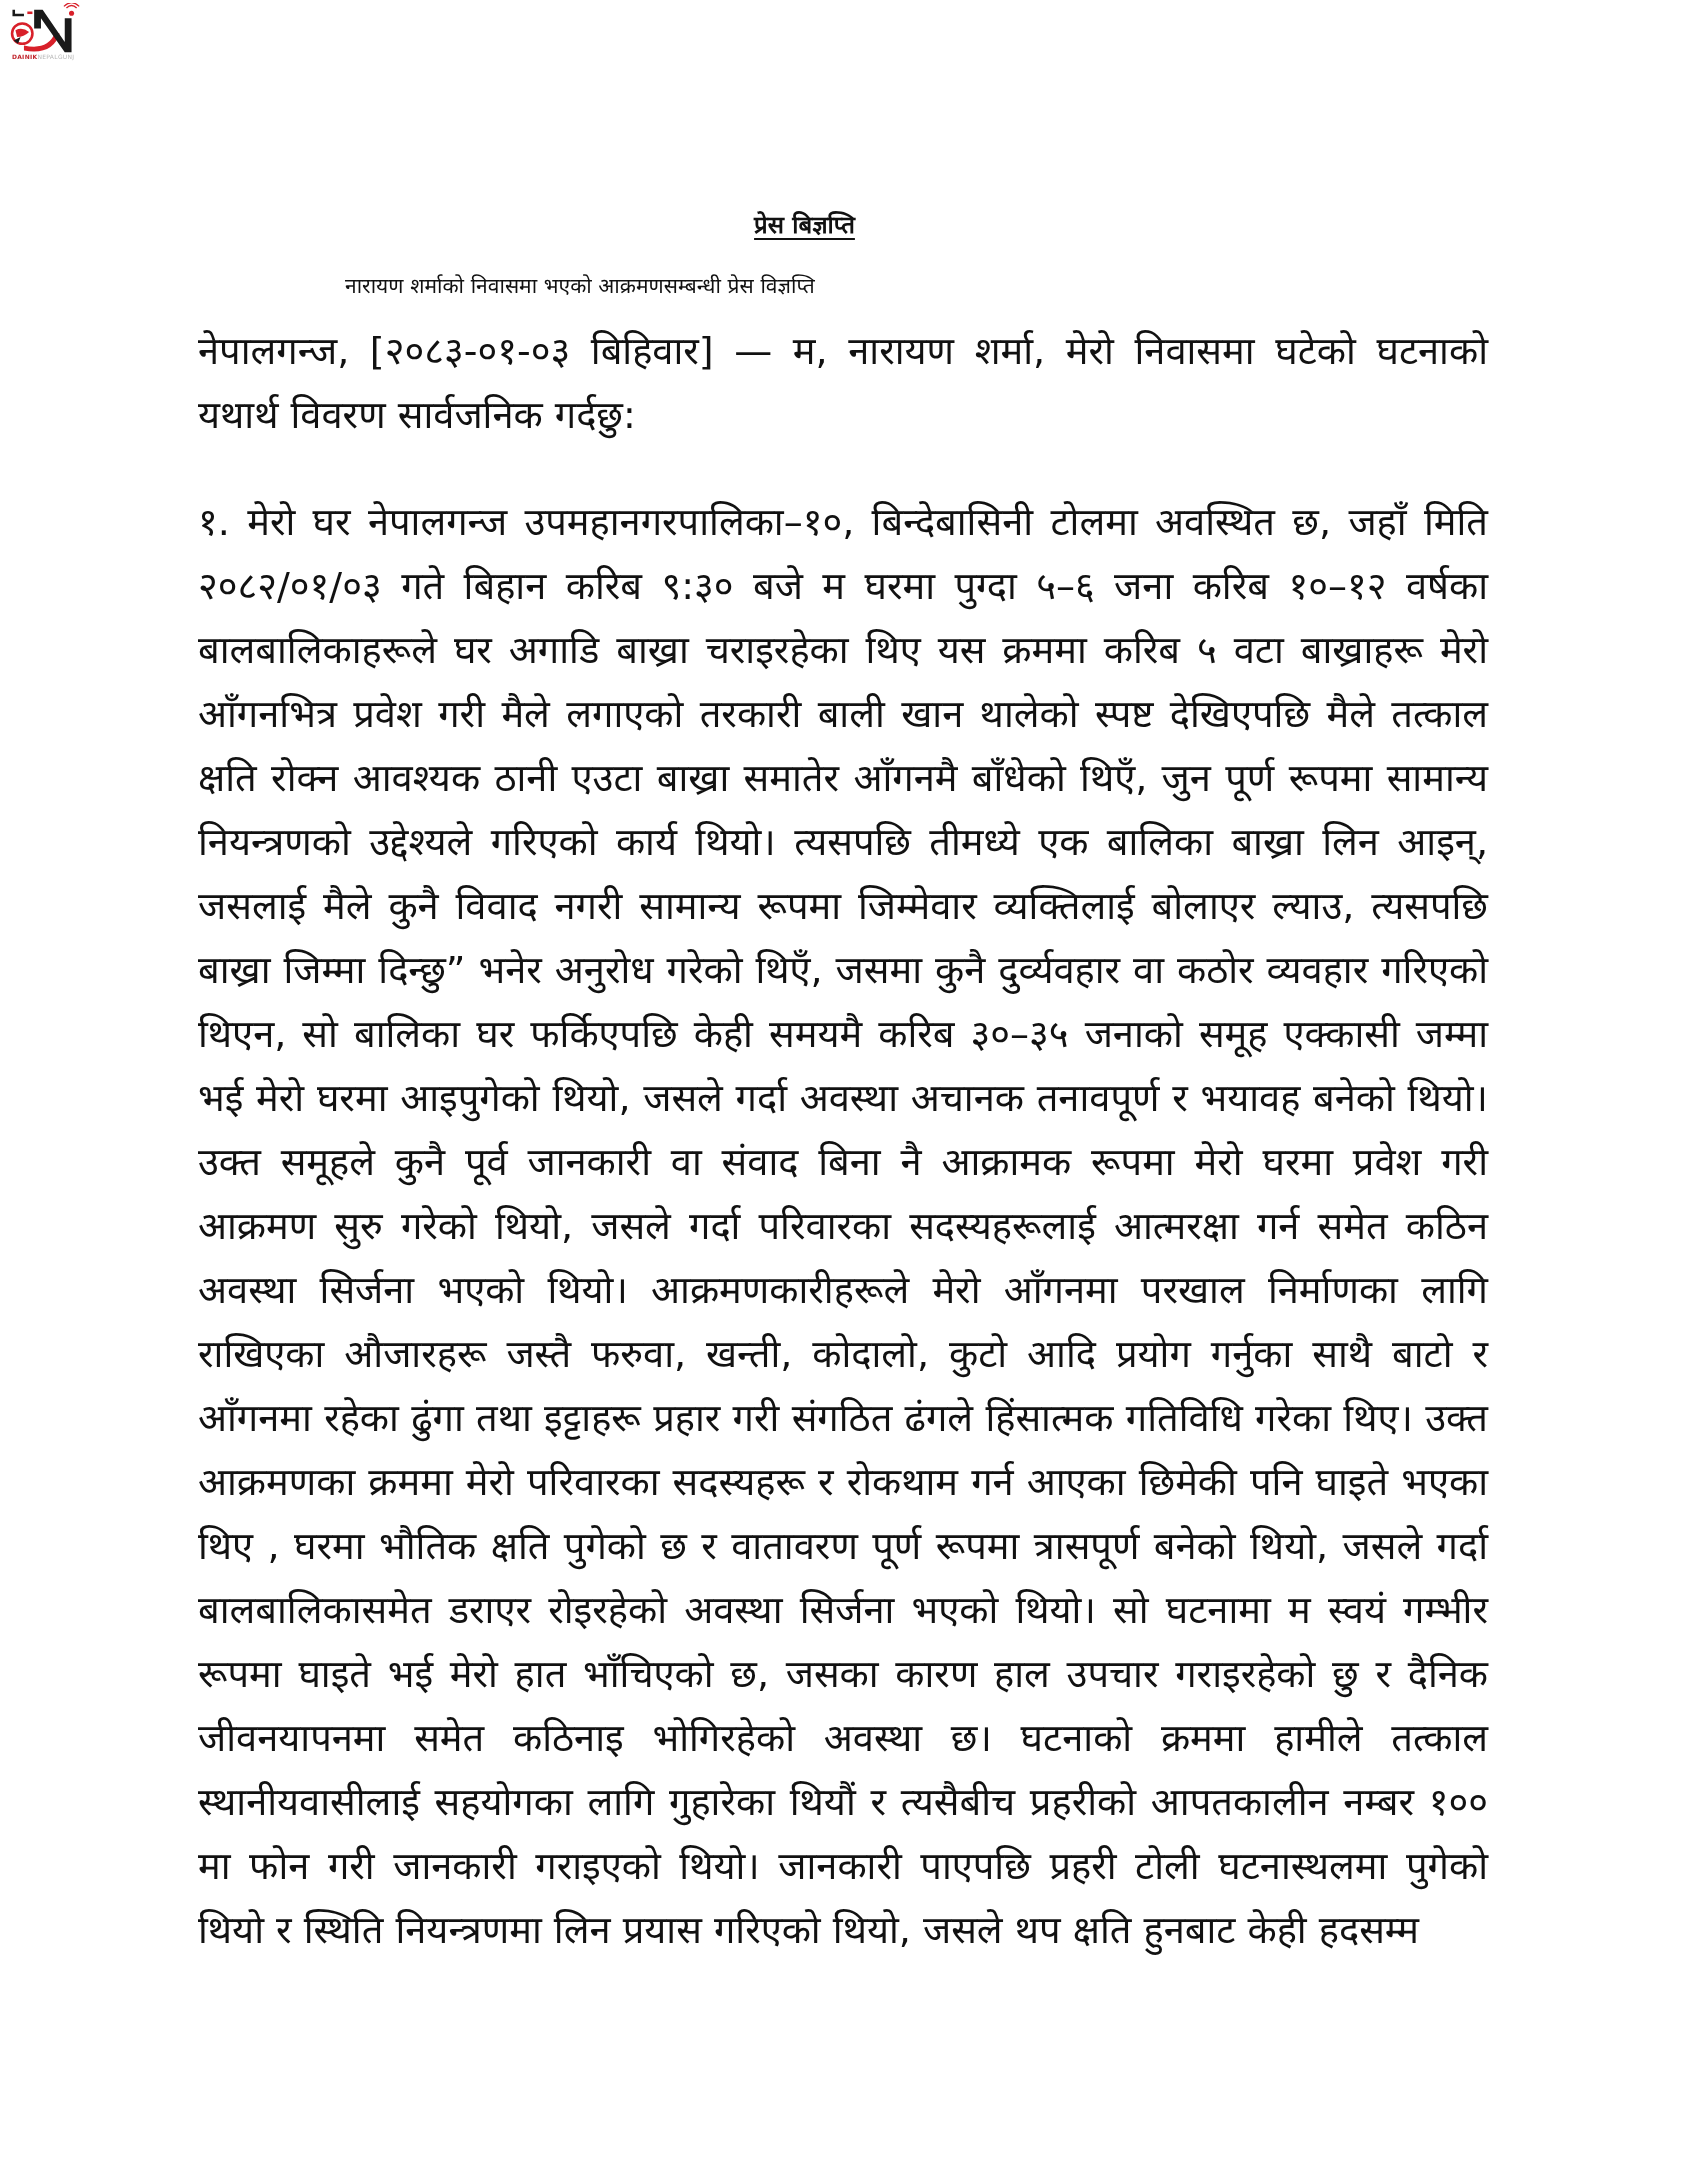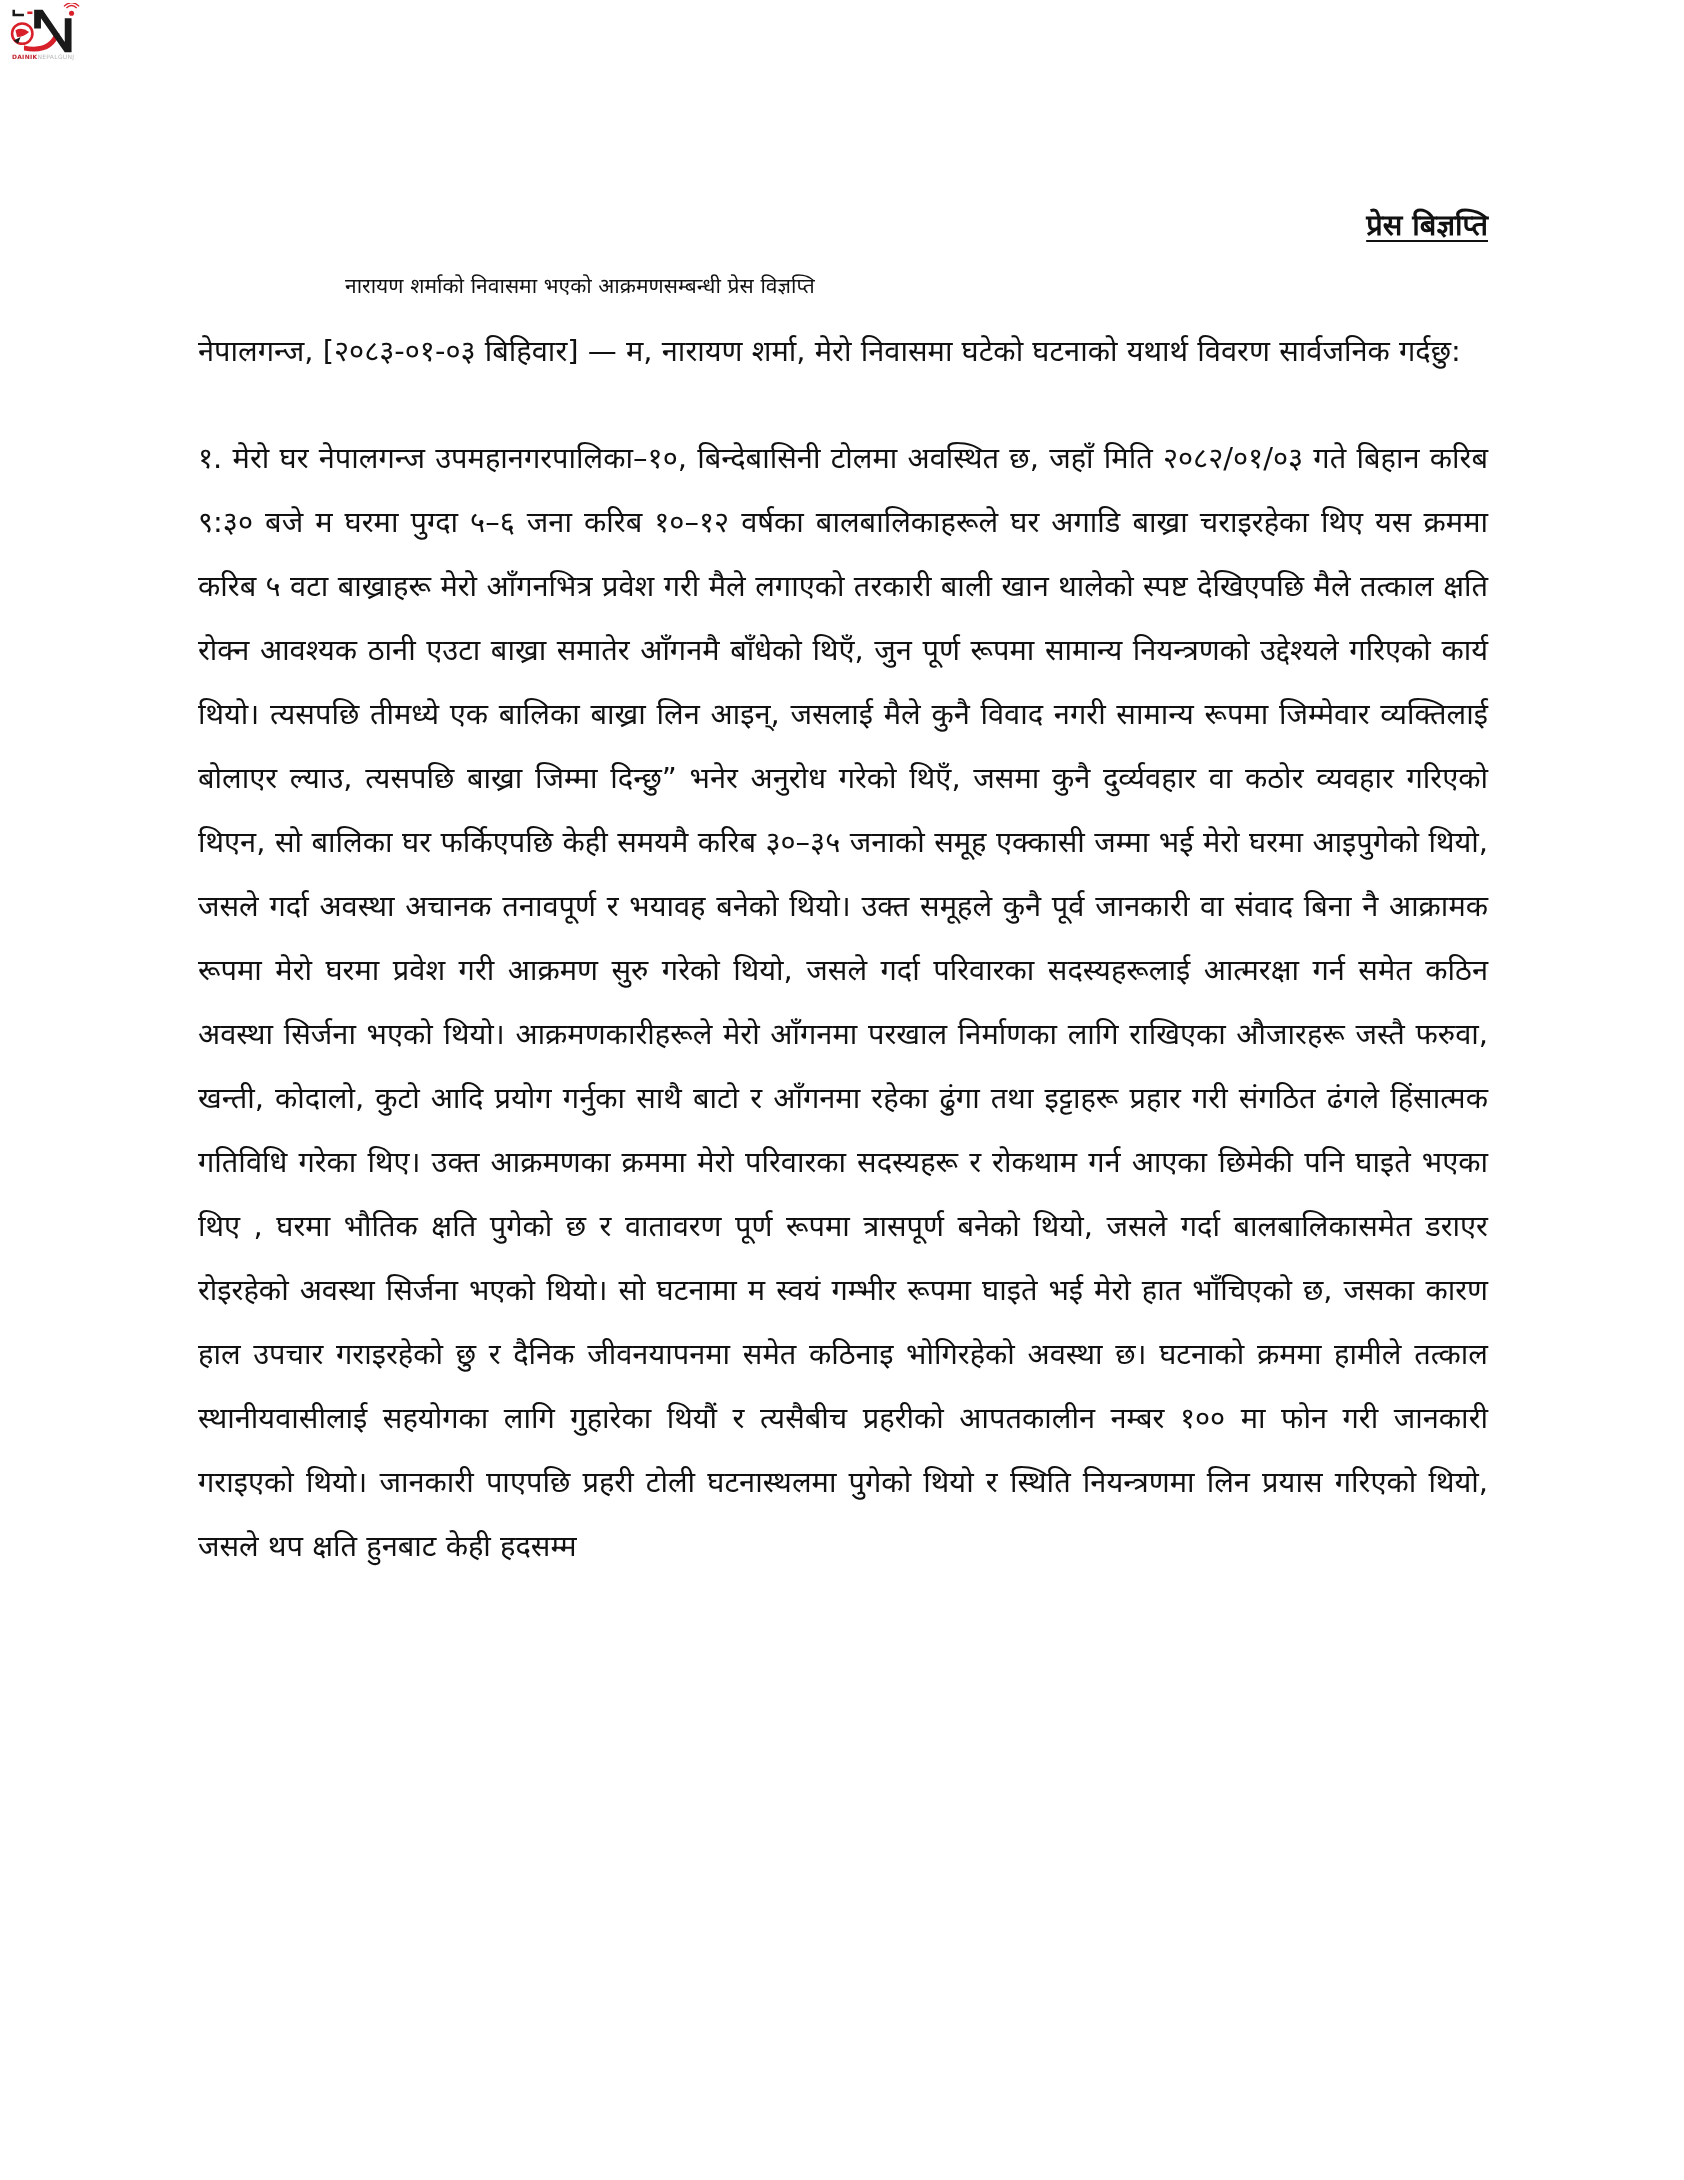--- a/index.html
+++ b/index.html
@@ -34,37 +34,37 @@
     }
     .logo-caption .light { color: #b7b7b7; font-weight: normal; }
 
     .page {
       position: absolute;
       left: 198px;
       top: 201px;
       width: 1290px;
     }
     .title {
-      text-align: right;
-      font-size: 29px;
+      text-align: center;
+      font-size: 24px;
       font-weight: bold;
       text-decoration: underline;
       text-underline-offset: 5.1px;
       margin: 0 0 8px -77px;
       height: 48px;
       line-height: 48px;
     }
     .subtitle {
       font-size: 21px;
       margin: 12px 0 0 147px;
       height: 51px;
       line-height: 51px;
     }
     .intro, .para {
-      font-size: 29px;
+      font-size: 38px;
       line-height: 64px;
       text-align: justify;
       text-align-last: left;
       margin: 0;
     }
     .intro { margin-top: 6.8px; }
     .para { margin-top: 43px; }
   </style>
 </head>
 <body>

